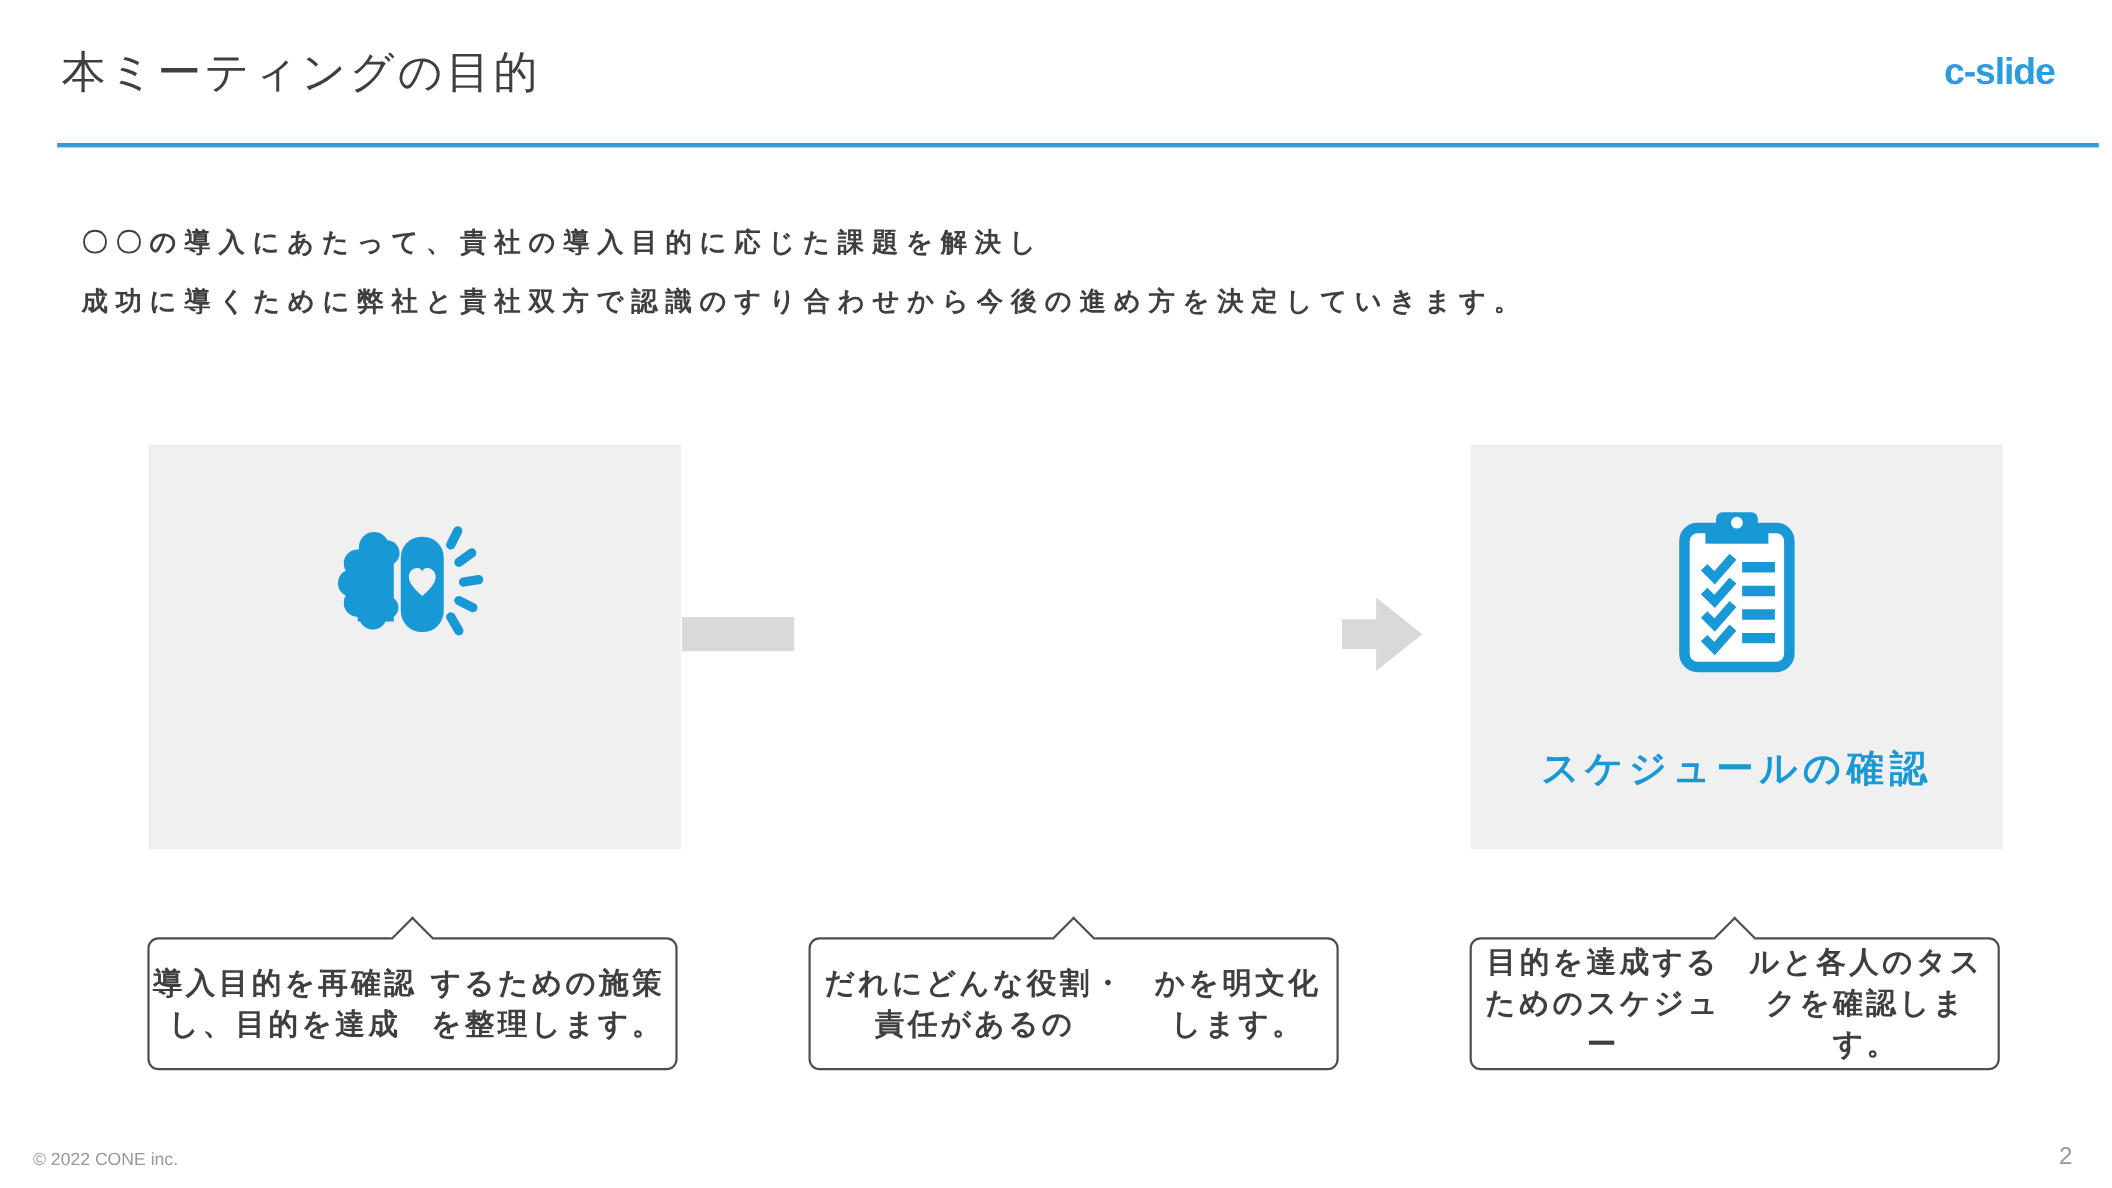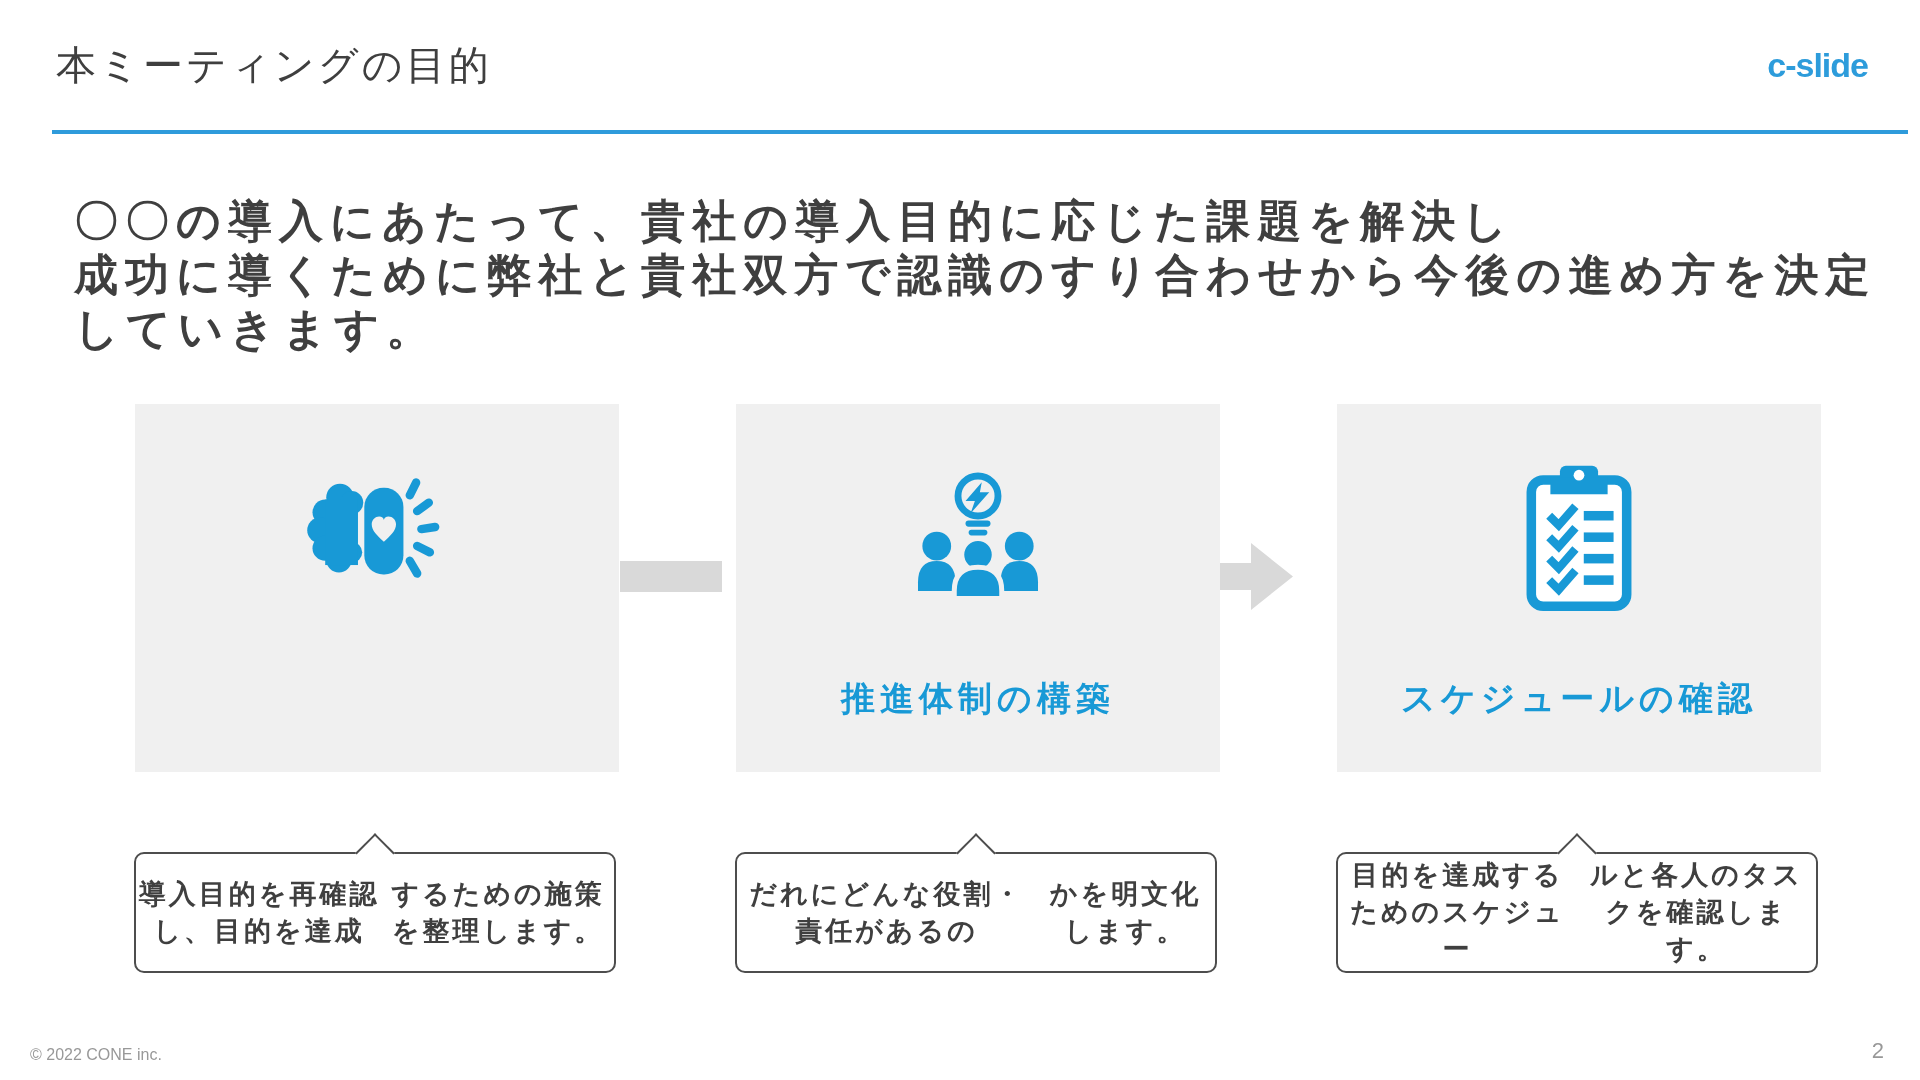--- a/index.html
+++ b/index.html
@@ -14,21 +14,21 @@
   .logo{
     position:absolute;right:52px;top:46px;
     font-size:34px;font-weight:bold;letter-spacing:-1px;color:var(--logo-blue,#2D9CDB);
   }
   .rule{
     position:absolute;left:52px;top:130px;width:1856px;height:4px;
     background:var(--underline-blue,#2E9BDB);
   }
   .intro{
     position:absolute;left:74px;top:194px;
-    font-size:44px;font-weight:bold;letter-spacing:7px;line-height:54px;
+    font-size:24px;font-weight:bold;letter-spacing:7px;line-height:54px;
     color:var(--text-dark,#3F3F3F);
   }
   .step-box{
     position:absolute;top:404px;width:484px;height:368px;
     background:var(--box-gray,#F0F0F0);
   }
   .step-icon{
     position:absolute;top:48px;left:0;width:100%;height:168px;
     display:flex;align-items:center;justify-content:center;
     color:var(--accent-blue,#1899D6);
@@ -101,38 +101,20 @@
           <line x1="101" y1="20" x2="107" y2="8"></line>
           <line x1="108" y1="35" x2="119" y2="27"></line>
           <line x1="112" y1="52" x2="125" y2="50"></line>
           <line x1="108" y1="68" x2="120" y2="74"></line>
           <line x1="101" y1="82" x2="108" y2="94"></line>
         </g>
       </svg>
     </div>
   </div>
 
-  <div class="step-box" style="left:736px">
-    <div class="step-icon">
-      <svg width="150" height="140" viewBox="0 0 120 112" aria-hidden="true">
-        <circle cx="60" cy="24" r="16" fill="none" stroke="currentColor" stroke-width="5.5"></circle>
-        <path fill="currentColor" d="M63 13 L50 28 L57.5 28 L54 38 L69 21 L61.5 21 Z"></path>
-        <rect x="50" y="43.5" width="20" height="5" rx="2.5" fill="currentColor"></rect>
-        <rect x="52.5" y="51" width="15" height="4.5" rx="2.25" fill="currentColor"></rect>
-        <path d="M55.5 58 h9 l-2.5 4 h-4 z" fill="currentColor"></path>
-        <circle cx="27" cy="64" r="11.5" fill="currentColor"></circle>
-        <path fill="currentColor" d="M12 100 L12 93 Q12 76 27 76 Q42 76 42 93 L42 100 Z"></path>
-        <circle cx="93" cy="64" r="11.5" fill="currentColor"></circle>
-        <path fill="currentColor" d="M78 100 L78 93 Q78 76 93 76 Q108 76 108 93 L108 100 Z"></path>
-        <circle cx="60" cy="71" r="13" fill="currentColor" stroke="var(--box-gray,#F0F0F0)" stroke-width="4"></circle>
-        <path fill="currentColor" stroke="var(--box-gray,#F0F0F0)" stroke-width="4" d="M41 106 L41 100 Q41 81 60 81 Q79 81 79 100 L79 106 Z"></path>
-      </svg>
-    </div>
-    <div class="step-label">推進体制の構築</div>
-  </div>
 
   <div class="step-box" style="left:1337px">
     <div class="step-icon">
       <svg width="124" height="160" viewBox="0 0 104 134" aria-hidden="true">
         <rect x="12" y="20" width="80" height="106" rx="10" fill="#fff" stroke="currentColor" stroke-width="8"></rect>
         <rect x="36" y="8" width="32" height="16" rx="5" fill="currentColor"></rect>
         <rect x="28" y="18" width="48" height="14" fill="currentColor"></rect>
         <circle cx="52" cy="16" r="4.5" fill="#fff"></circle>
         <g stroke="currentColor" stroke-width="7" fill="none">
           <path d="M27 50 l8 8 l14 -16"></path>

